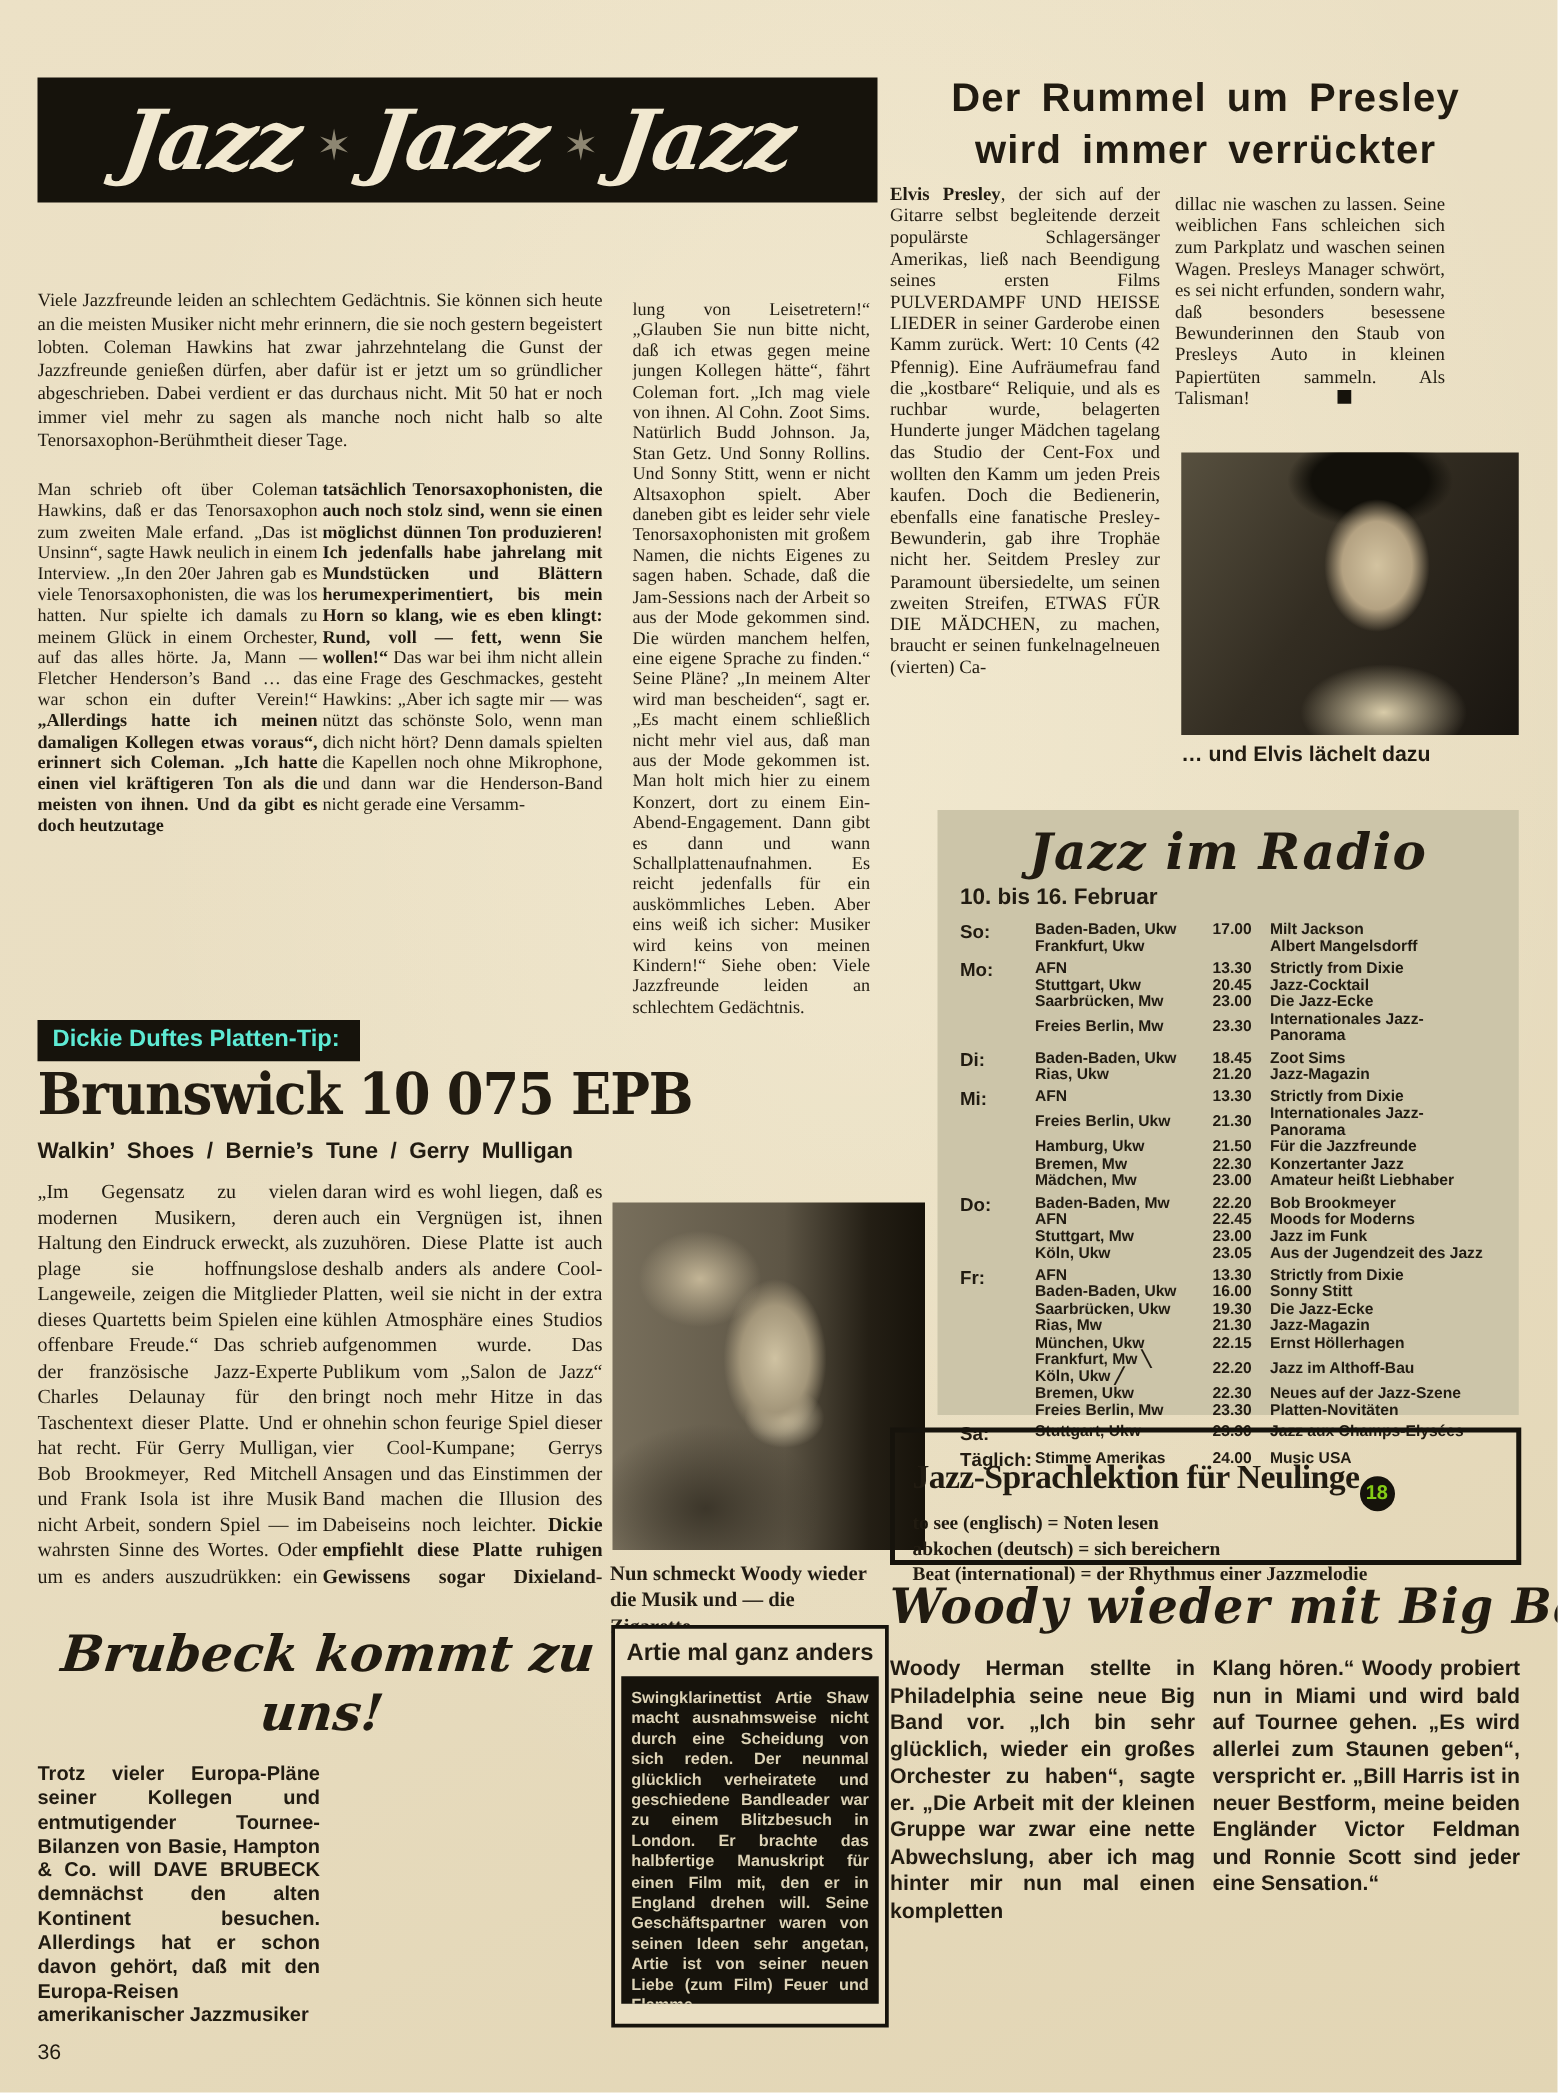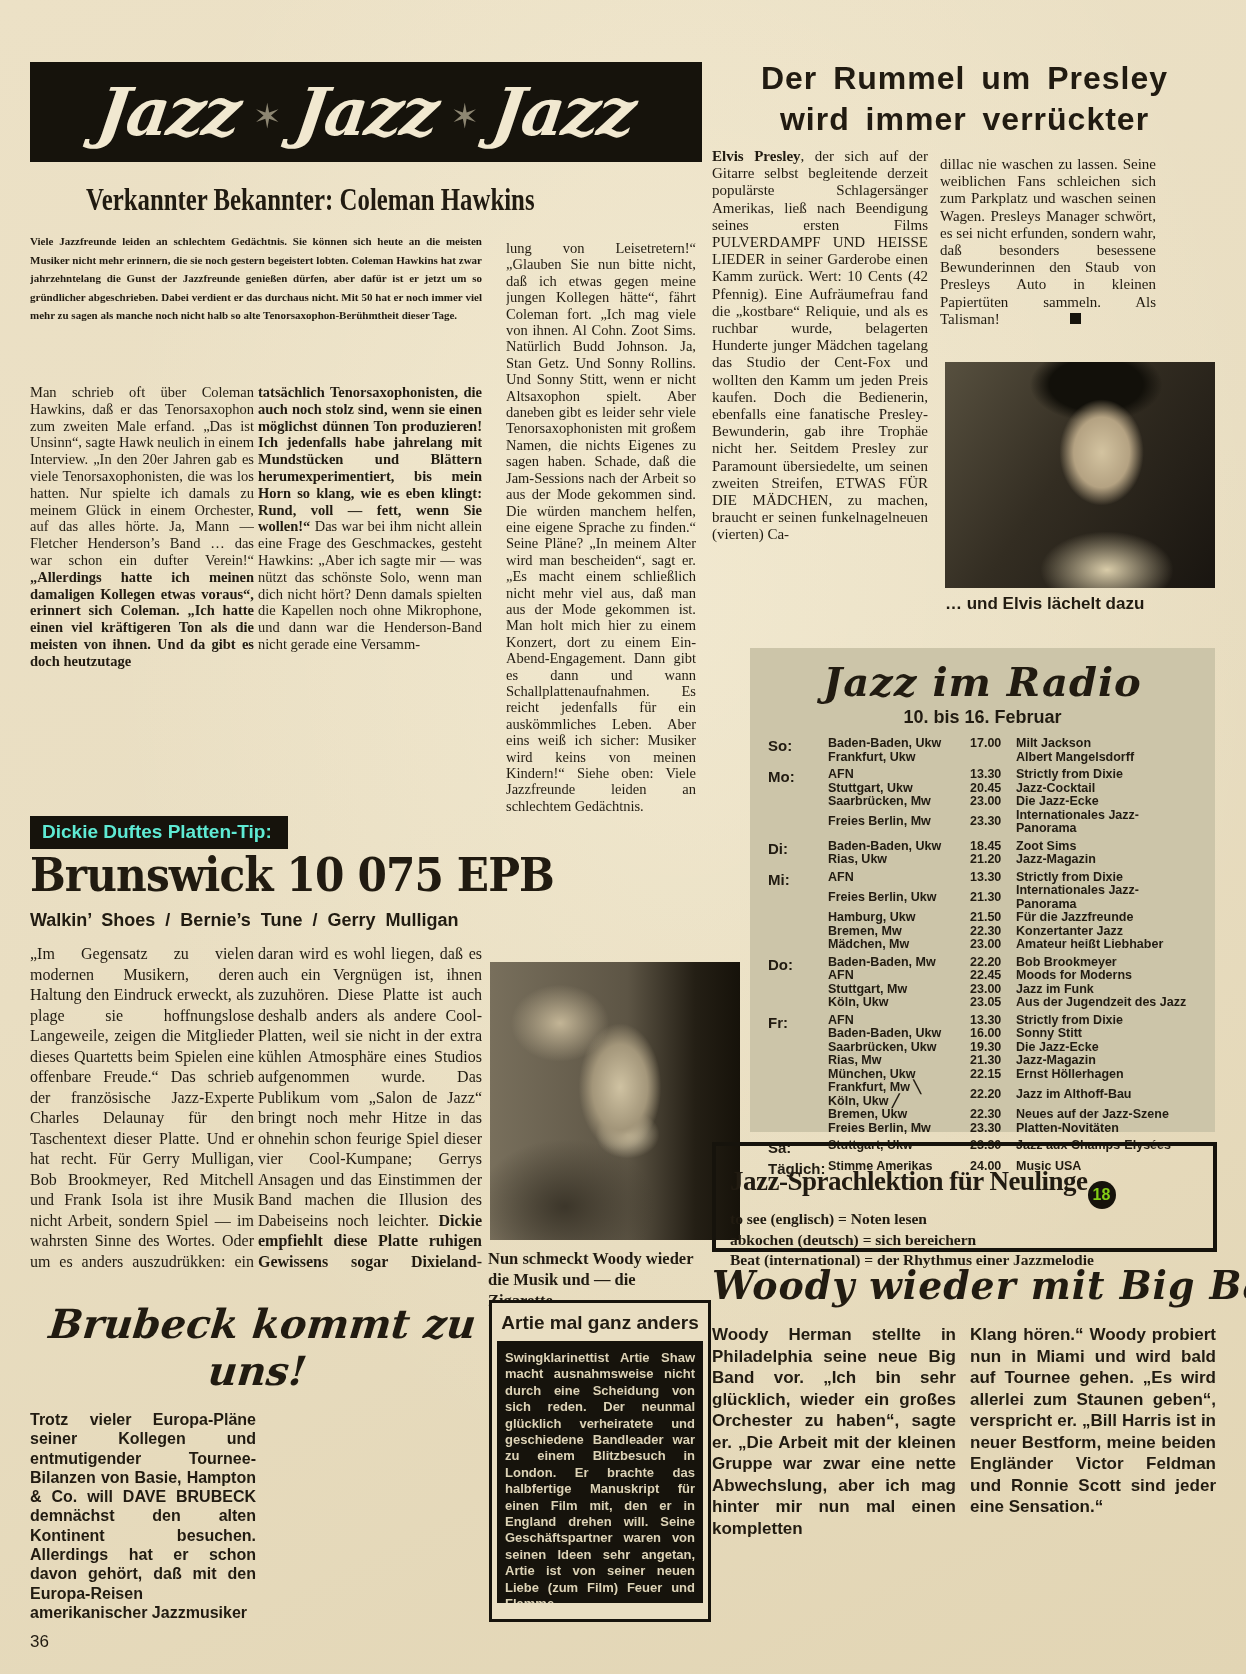--- a/index.html
+++ b/index.html
@@ -12,21 +12,21 @@
   .sans{font-family:"Liberation Sans","DejaVu Sans",sans-serif;}
 
   
   .banner{left:30px;top:62px;width:672px;height:100px;background:#16130c;display:flex;align-items:center;justify-content:center;gap:14px;}
   .banner .word{font-family:"DejaVu Serif",serif;font-style:italic;font-weight:bold;font-size:66px;color:#f1e8d0;transform:skewX(-8deg);letter-spacing:-2px;}
   .banner .star{color:#8d8672;font-size:34px;transform:translateY(4px);}
 
   
   .headline{left:30px;top:182px;width:452px;text-align:center;white-space:nowrap;}
   .headline span{display:inline-block;font-family:"Liberation Serif",serif;font-weight:bold;font-size:31px;transform:scaleX(.8);transform-origin:50% 50%;}
-  .intro{left:30px;top:232px;width:452px;height:150px;font-family:"Liberation Serif",serif;font-weight:bold;font-size:11px;line-height:18.6px;overflow:hidden;}
+  .intro{left:30px;top:232px;width:452px;height:150px;font-family:"Liberation Serif",serif;font-weight:normal;font-size:15px;line-height:18.6px;overflow:hidden;}
   .bodycol{font-size:14.5px;line-height:16.8px;overflow:hidden;font-family:Liberation Serif, serif;}
   .col1{left:30px;top:384px;width:224px;height:426px;}
   .col2{left:258px;top:384px;width:224px;height:426px;}
   .col3{left:506px;top:240px;width:190px;height:722px;font-size:14.5px;line-height:16.4px;}
   .bold{font-weight:bold;}
 
   
   .dickie{left:30px;top:816px;background:#16130c;color:#5eead4;font-weight:bold;font-size:19px;padding:5px 16px 6px 12px;}
   .brunswick{left:30px;top:848px;width:452px;white-space:nowrap;}
   .brunswick span{display:inline-block;font-family:"DejaVu Serif",serif;font-weight:bold;font-size:46px;transform:scaleX(.92);transform-origin:0 50%;letter-spacing:-1px;}
@@ -64,21 +64,21 @@
   .ephoto{left:945px;top:362px;width:270px;height:226px;background:
     radial-gradient(ellipse 62px 78px at 58% 40%, #d3c3a0 0%, #b4a282 45%, rgba(0,0,0,0) 68%),
     radial-gradient(ellipse 85px 48px at 56% 10%, #12100a 0%, #12100a 55%, rgba(0,0,0,0) 78%),
     radial-gradient(ellipse 95px 55px at 60% 92%, #d9cca9 0%, rgba(0,0,0,0) 70%),
     linear-gradient(125deg,#57503f 0%,#332d22 45%,#191510 100%);}
   .ecaption{left:945px;top:594px;width:270px;font-weight:bold;font-size:17px;}
 
   
   .radio{left:750px;top:648px;width:465px;height:484px;background:#ccc5a9;padding:10px 18px;box-sizing:border-box;}
   .radio-title{text-align:center;font-family:"DejaVu Serif",serif;font-style:italic;font-weight:bold;font-size:40px;letter-spacing:1px;}
-  .radio-sub{text-align:center;font-weight:bold;font-size:18px;margin-top:2px;margin-bottom:9px;}
+  .radio-sub{font-weight:bold;font-size:18px;margin-top:2px;margin-bottom:9px;}
   .radio-group{display:flex;margin-bottom:4px;}
   .radio-day{width:60px;font-weight:bold;font-size:15px;flex:none;}
   .radio-entries{flex:1;}
   .radio-row{display:flex;align-items:center;font-weight:bold;font-size:12.5px;line-height:13.5px;}
   .r-station{width:142px;flex:none;white-space:pre-line;}
   .r-time{width:46px;flex:none;}
   .r-prog{flex:1;}
 
   
   .sprach{left:712px;top:1142px;width:505px;height:110px;border:4px solid #16130c;box-sizing:border-box;padding:7px 14px;}
@@ -100,21 +100,20 @@
 <div class="page">
 
   <div class="abs banner">
     <span class="word">Jazz</span>
     <span class="star">✶</span>
     <span class="word">Jazz</span>
     <span class="star">✶</span>
     <span class="word">Jazz</span>
   </div>
 
-  <div class="abs headline"><span>Verkannter Bekannter: Coleman Hawkins</span></div>
   <div class="abs intro just">Viele Jazzfreunde leiden an schlechtem Gedächtnis. Sie können sich heute an die meisten Musiker nicht mehr erinnern, die sie noch gestern begeistert lobten. Coleman Hawkins hat zwar jahrzehntelang die Gunst der Jazzfreunde genießen dürfen, aber dafür ist er jetzt um so gründlicher abgeschrieben. Dabei verdient er das durchaus nicht. Mit 50 hat er noch immer viel mehr zu sagen als manche noch nicht halb so alte Tenorsaxophon-Berühmtheit dieser Tage.</div>
   <div class="abs bodycol col1 just">
     <span>Man schrieb oft über Coleman Hawkins, daß er das Tenorsaxophon zum zweiten Male erfand. „Das ist Unsinn“, sagte Hawk neulich in einem Interview. „In den 20er Jahren gab es viele Tenorsaxophonisten, die was los hatten. Nur spielte ich damals zu meinem Glück in einem Orchester, auf das alles hörte. Ja, Mann — Fletcher Henderson’s Band … das war schon ein dufter Verein!“</span>
     <span class="bold">„Allerdings hatte ich meinen damaligen Kollegen etwas voraus“, erinnert sich Coleman. „Ich hatte einen viel kräftigeren Ton als die meisten von ihnen. Und da gibt es doch heutzutage</span>
   </div>
   <div class="abs bodycol col2 just">
     <span class="bold">tatsächlich Tenorsaxophonisten, die auch noch stolz sind, wenn sie einen möglichst dünnen Ton produzieren! Ich jedenfalls habe jahrelang mit Mundstücken und Blättern herumexperimentiert, bis mein Horn so klang, wie es eben klingt: Rund, voll — fett, wenn Sie wollen!“</span>
     <span>Das war bei ihm nicht allein eine Frage des Geschmackes, gesteht Hawkins: „Aber ich sagte mir — was nützt das schönste Solo, wenn man dich nicht hört? Denn damals spielten die Kapellen noch ohne Mikrophone, und dann war die Henderson-Band nicht gerade eine Versamm-</span>
   </div>
   <div class="abs bodycol col3 just">

